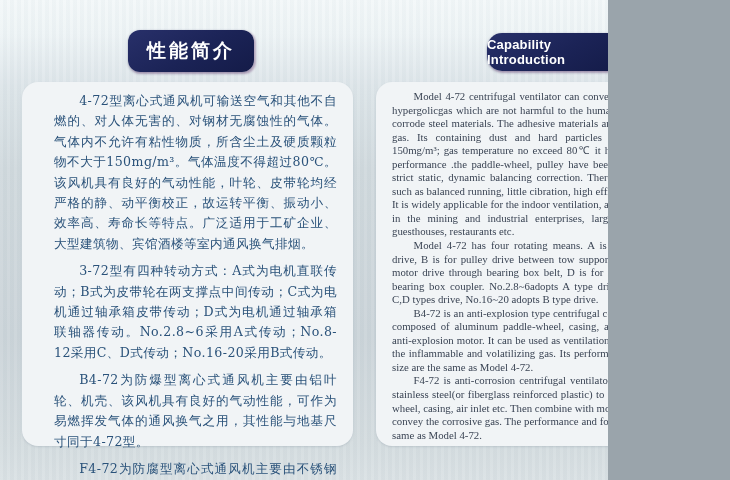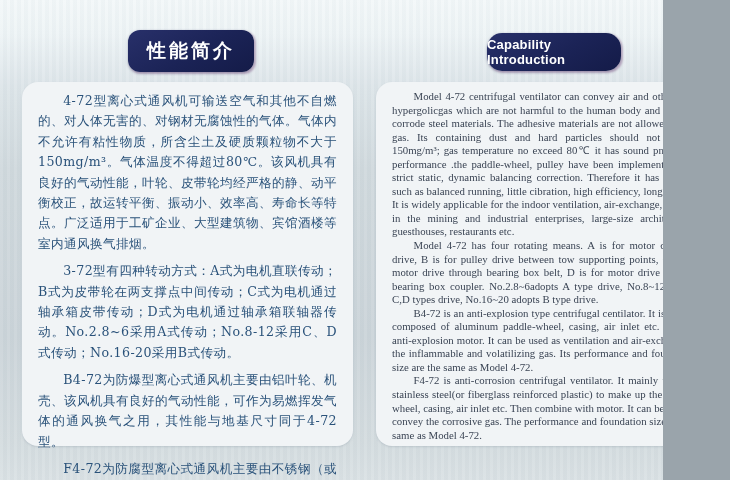--- a/index.html
+++ b/index.html
@@ -2,21 +2,21 @@
 <html><head>
 <meta charset="utf-8">
 <style>
   html, body {
     margin: 0;
     padding: 0;
     background: #9aa4ab;
   }
   .page {
     position: relative;
-    width: 663px;
+    width: 608px;
     height: 480px;
     overflow: hidden;
     background: linear-gradient(180deg,
       #f3f8f9 0%,
       #eef4f6 7%,
       #dde5e9 18%,
       #d0d9dd 35%,
       #cbd4d9 70%,
       #d4dcdf 92%,
       #dae1e4 100%);
@@ -65,21 +65,21 @@
     height: 364px;
     background: #f1f4f6;
     border-radius: 16px;
     box-sizing: border-box;
     box-shadow: 0 1px 2px rgba(120,135,150,0.25);
     z-index: 1;
   }
   .panel-cn {
     left: 22px;
     width: 331px;
-    padding: 9px 16px 8px 16px;
+    padding: 9px 16px 8px 32px;
   }
   .panel-en {
     left: 376px;
     width: 337px;
     padding: 8px 15px 8px 16px;
   }
   p.cn {
     margin: 0 0 7px 0;
     text-indent: 2em;
     font-family: "DejaVu Serif", serif;

